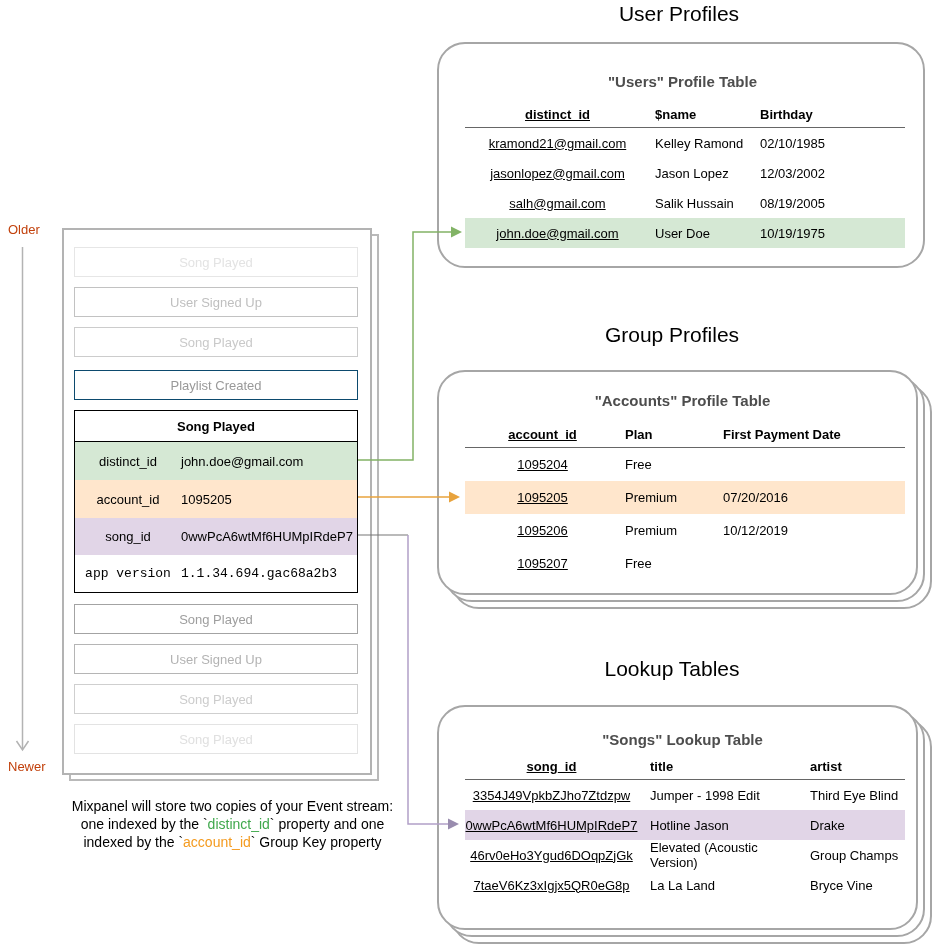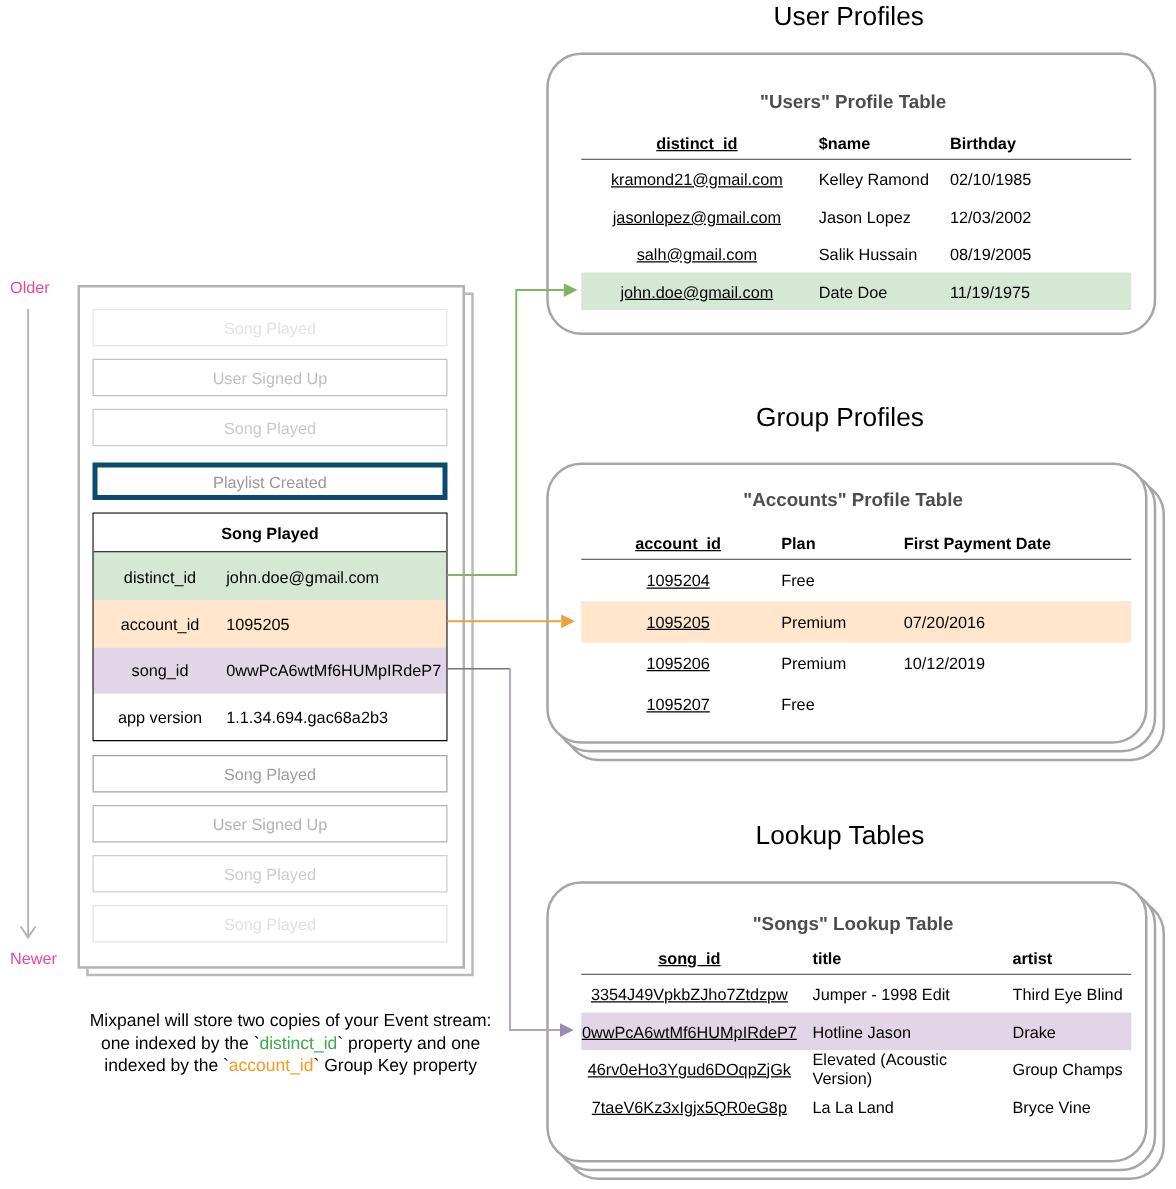--- a/index.html
+++ b/index.html
@@ -1,48 +1,48 @@
 <!DOCTYPE html>
 <html><head>
 <meta charset="utf-8">
 <style>
   html,body{margin:0;padding:0;background:#fff;}
   #canvas{position:relative;width:941px;height:951px;background:#fff;overflow:hidden;
           font-family:"Liberation Sans",sans-serif;color:#000;}
   .sec-title{position:absolute;font-size:21px;color:#000;text-align:center;width:300px;}
-  .side-label{position:absolute;font-size:13px;color:#ec4899;}
+  .side-label{position:absolute;font-size:13px;color:#c2410c;}
   
   .stream-back{position:absolute;left:69px;top:234px;width:310px;height:547px;
                border:2px solid #b9b9b9;background:#fff;box-sizing:border-box;}
   .stream-box{position:absolute;left:62px;top:228px;width:310px;height:547px;
               border:2px solid #b3b3b3;background:#fff;box-sizing:border-box;}
   .evt{position:absolute;left:74px;width:284px;height:30px;box-sizing:border-box;
        display:flex;align-items:center;justify-content:center;font-size:13px;background:#fff;}
   .f1{border:1px solid #e6e6e6;color:#e3e3e3;}
   .f2{border:1px solid #c2c2c2;color:#bfbfbf;}
   .f3{border:1px solid #cccccc;color:#c9c9c9;}
-  .f4{border:4px solid #0c4a6e;color:#999999;}
+  .f4{border:1px solid #0c4a6e;color:#999999;}
   .a1{border:1px solid #a3a3a3;color:#9e9e9e;}
   .a2{border:1px solid #b5b5b5;color:#b3b3b3;}
   .a3{border:1px solid #cfcfcf;color:#cccccc;}
   .a4{border:1px solid #e3e3e3;color:#e0e0e0;}
   
   .event-card{position:absolute;left:74px;top:410px;width:284px;box-sizing:border-box;
               border:1px solid #000;background:#fff;}
   .event-card-header{height:30px;border-bottom:1px solid #000;display:flex;align-items:center;
                      justify-content:center;font-size:13px;font-weight:bold;background:#fff;}
   .prop-row{display:grid;grid-template-columns:106px 1fr;align-items:center;font-size:13px;}
   .prop-row .pkey{text-align:center;}
   .row-green{background:#d5e8d4;height:38px;}
   .row-orange{background:#ffe6cc;height:38px;}
   .row-purple{background:#e1d5e7;height:37px;}
-  .row-plain{background:#fff;height:37px;}
+  .row-plain{background:#fff;height:37px;font-family:Liberation Mono, monospace;}
   
   .caption{position:absolute;left:25px;top:797px;width:415px;text-align:center;
-           font-size:14px;line-height:18px;color:#000;margin-top:10px;}
+           font-size:14px;line-height:18px;color:#000;}
   .code-green{color:#3fa84c;}
   .code-orange{color:#f49b20;}
   
   .card{position:absolute;background:#fff;border:2px solid #a6a6a6;border-radius:28px;box-sizing:border-box;}
   .tbl-title{position:absolute;font-weight:bold;font-size:15px;color:#4d4d4d;text-align:center;width:435px;left:465px;}
   .tbl{position:absolute;left:465px;width:440px;font-size:13px;}
   .trow{display:grid;align-items:center;}
   .users .trow{grid-template-columns:185px 105px 145px;height:30px;}
   .accounts .trow{grid-template-columns:155px 95px 190px;height:33px;}
   .songs .trow{grid-template-columns:173px 167px 100px;height:30px;}
@@ -123,22 +123,22 @@
       <div class="c-left">Jason Lopez</div>
       <div class="c-left">12/03/2002</div>
     </div>
     <div class="trow">
       <div class="c-center u">salh@gmail.com</div>
       <div class="c-left">Salik Hussain</div>
       <div class="c-left">08/19/2005</div>
     </div>
     <div class="trow hl-green">
       <div class="c-center u">john.doe@gmail.com</div>
-      <div class="c-left">Date Doe</div>
-      <div class="c-left">11/19/1975</div>
+      <div class="c-left">User Doe</div>
+      <div class="c-left">10/19/1975</div>
     </div>
   </div>
 
   <div class="sec-title" style="left:522px;top:323px;">Group Profiles</div>
   <div class="card" style="left:451px;top:384px;width:481px;height:225px;"></div>
   <div class="card" style="left:444px;top:377px;width:481px;height:225px;"></div>
   <div class="card" style="left:437px;top:370px;width:481px;height:225px;"></div>
   <div class="tbl-title" style="top:392px;">"Accounts" Profile Table</div>
   <div class="tbl accounts" style="top:421px;">
     <div class="trow thead">

